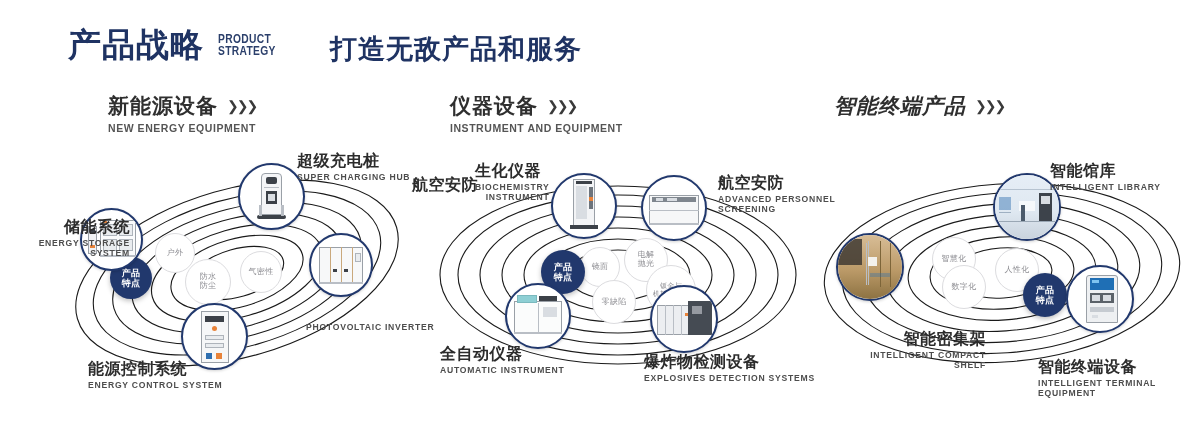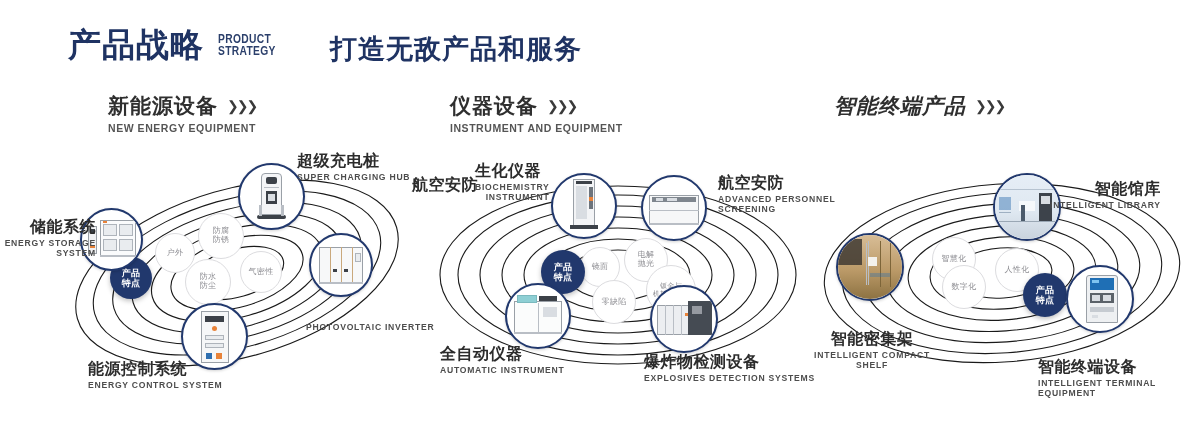--- a/index.html
+++ b/index.html
@@ -53,21 +53,21 @@
   }
   .feat.core{
     background:#21386d;border:none;color:#fff;font-weight:bold;font-size:9px;
     box-shadow:0 2px 5px rgba(0,0,0,.25);
   }
 
   
   .lab{position:absolute;}
   .lab .cn{font-size:16px;font-weight:bold;color:#2c2c2c;letter-spacing:.5px;line-height:1.1;white-space:nowrap;}
   .lab .en{font-size:8.6px;font-weight:bold;color:#4d4d4d;letter-spacing:.75px;margin-top:2px;line-height:1.25;}
-  .lab.r{text-align:right;}
+  .lab.r{text-align:right;margin-left:34px;}
 
   
   .mach{position:absolute;box-sizing:border-box;}
   .scr{position:absolute;background:#e9ecef;border:1px solid #aeb4bb;box-sizing:border-box;}
   .ln{position:absolute;background:#b9bec5;}
   .dk{position:absolute;background:#3c4148;}
   .or{position:absolute;background:#e8833a;}
   .bl{position:absolute;background:#2f6fb0;}
   .gl{position:absolute;background:#d9dde2;}
 </style>
@@ -118,24 +118,20 @@
           <ellipse cx="182" cy="118" rx="128" ry="64" transform="rotate(-16 182 118)"></ellipse>
           <ellipse cx="182" cy="118" rx="148" ry="74" transform="rotate(-16 182 118)"></ellipse>
           <ellipse cx="182" cy="118" rx="166" ry="84" transform="rotate(-16 182 118)"></ellipse>
         </g>
       </svg>
     </div>
 
     <div class="feat" style="left:100px;top:78px;width:38px;height:38px;">
       <span>户外</span>
     </div>
-    <div class="feat" style="left:143px;top:58px;width:44px;height:44px;white-space:pre-line;">
-      <span>防腐
-防锈</span>
-    </div>
     <div class="feat" style="left:130px;top:104px;width:44px;height:44px;white-space:pre-line;">
       <span>防水
 防尘</span>
     </div>
     <div class="feat" style="left:185px;top:96px;width:40px;height:40px;">
       <span>气密性</span>
     </div>
     <div class="feat core" style="left:55px;top:102px;width:42px;height:42px;white-space:pre-line;">
       <span>产品
 特点</span>
@@ -384,26 +380,26 @@
         <div class="ln" style="left:24px;top:13px;width:7px;height:3px;background:#7fc4f0;"></div>
         <div class="dk" style="left:22px;top:26px;width:24px;height:10px;background:#5b6views;background:#5b6269;"></div>
         <div class="gl" style="left:24px;top:28px;width:8px;height:6px;"></div>
         <div class="gl" style="left:35px;top:28px;width:8px;height:6px;"></div>
         <div class="ln" style="left:22px;top:40px;width:24px;height:5px;background:#c6cbd1;"></div>
         <div class="or" style="left:24px;top:48px;width:6px;height:3px;background:#d9dde2;"></div>
       </div>
     </div>
   </div>
 
-  <div class="lab" style="left:1050px;top:180px;text-align:right;">
+  <div class="lab" style="left:1050px;top:162px;">
     <div class="cn">智能馆库</div>
     <div class="en">INTELLIGENT LIBRARY</div>
   </div>
 
-  <div class="lab r" style="left:812px;top:330px;width:120px;text-align:center;">
+  <div class="lab r" style="left:832px;top:330px;width:120px;">
     <div class="cn">智能密集架</div>
     <div class="en" style="white-space:pre-line;">INTELLIGENT COMPACT
 SHELF</div>
   </div>
 
   <div class="lab" style="left:1038px;top:358px;">
     <div class="cn">智能终端设备</div>
     <div class="en">INTELLIGENT TERMINAL EQUIPMENT</div>
   </div>
 

